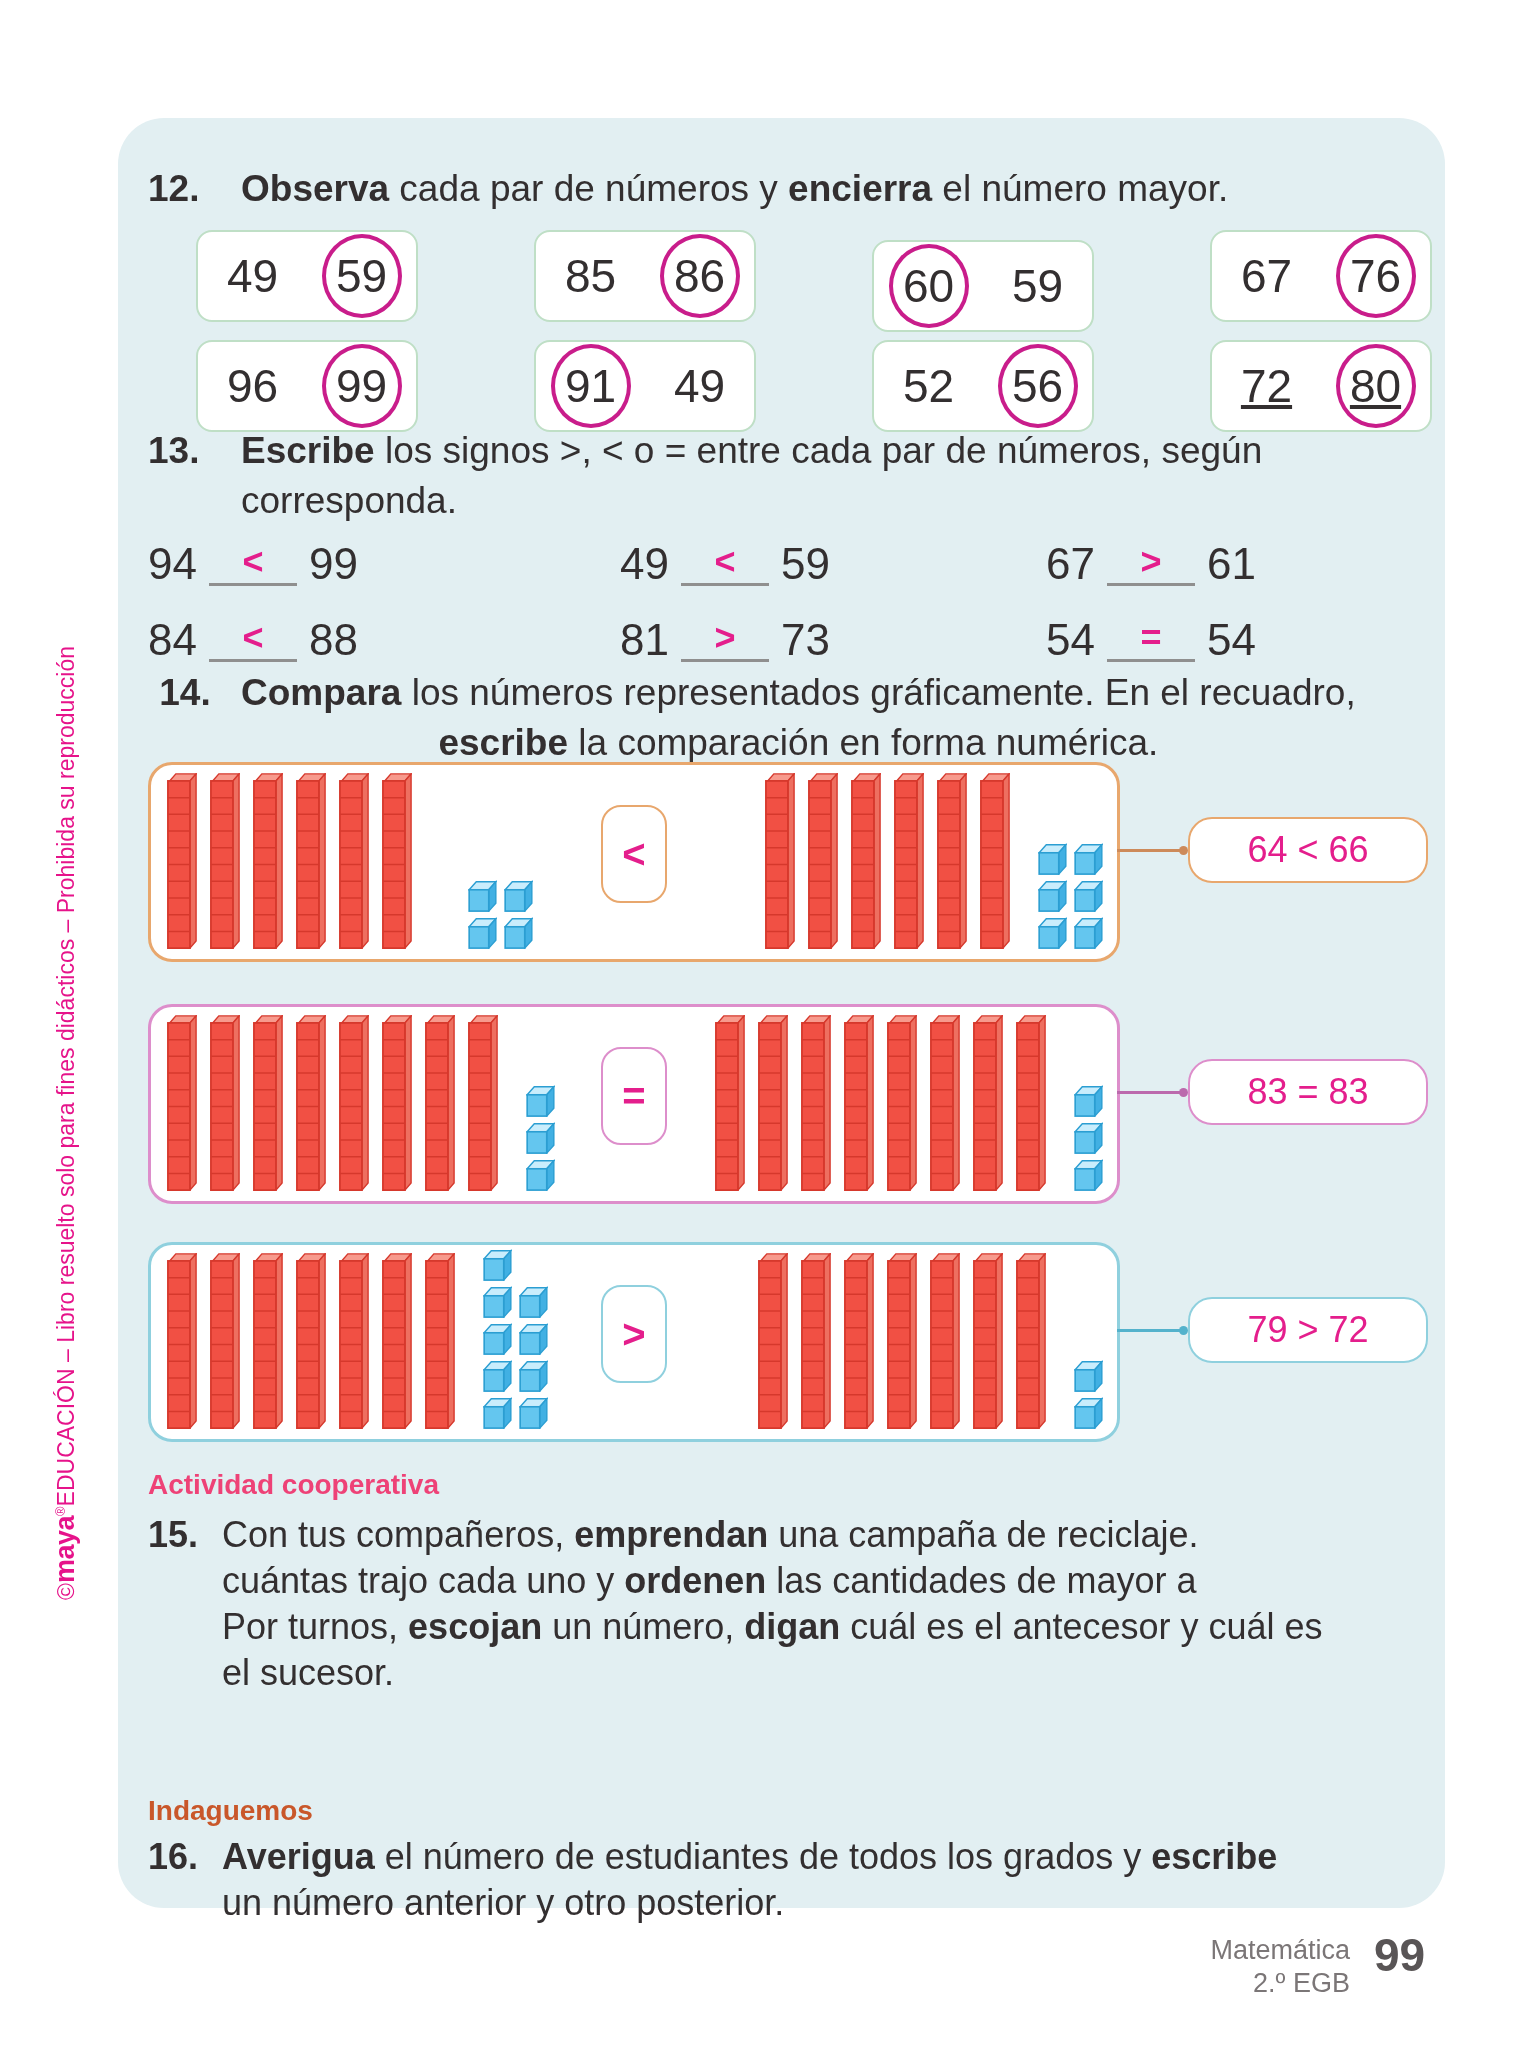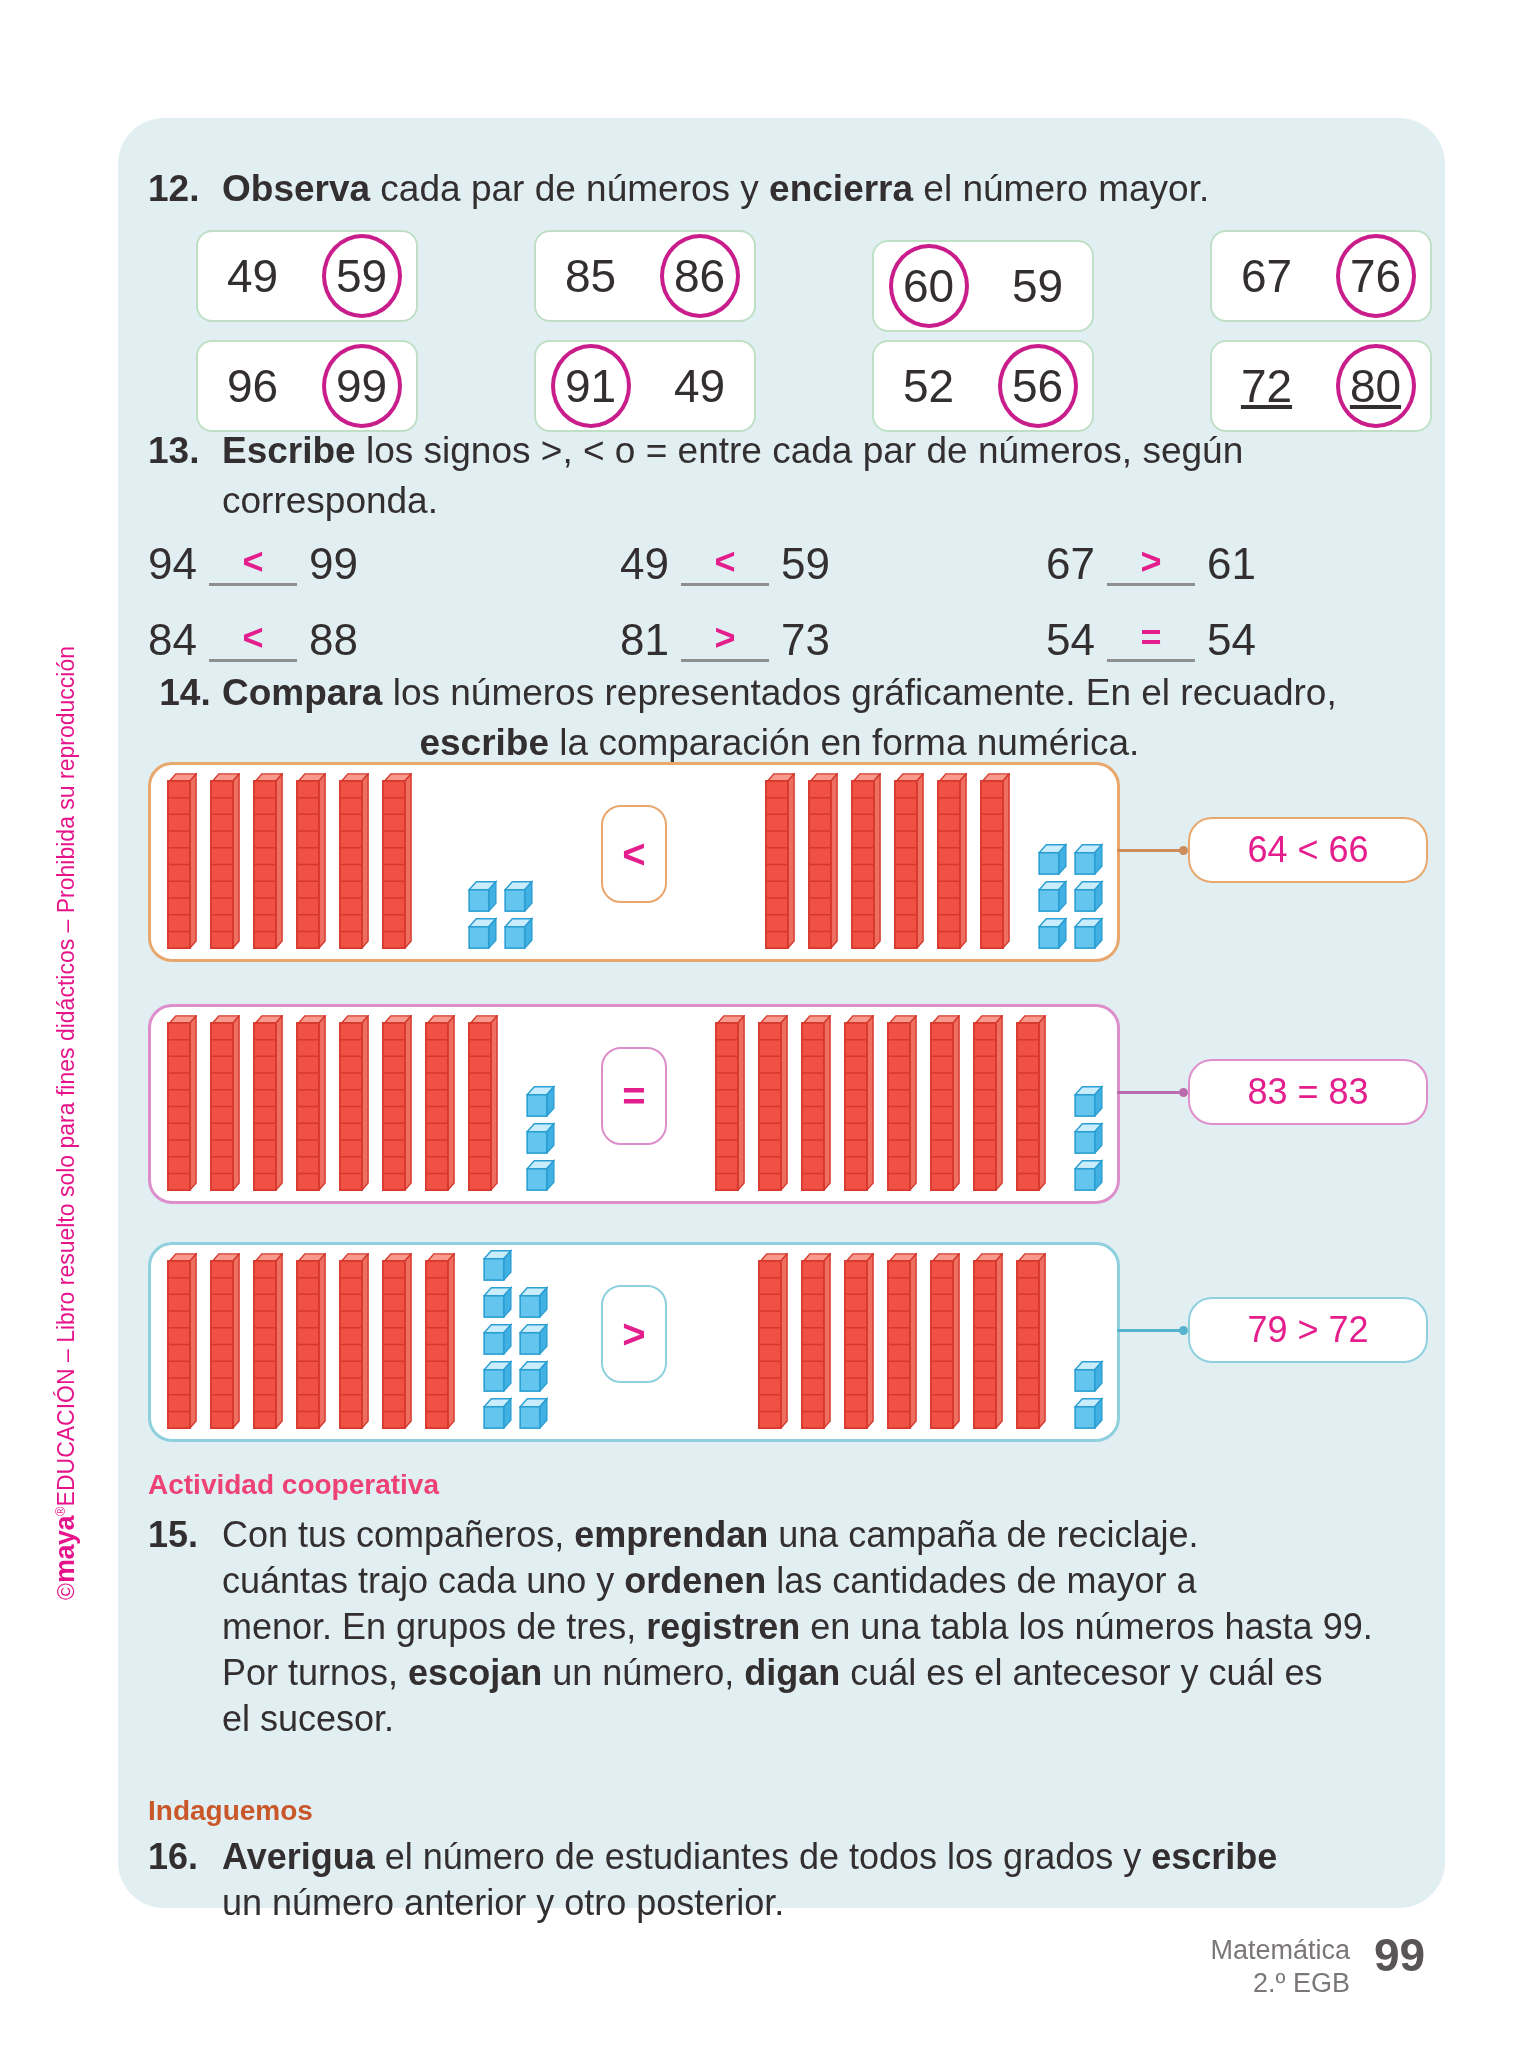--- a/index.html
+++ b/index.html
@@ -3,21 +3,21 @@
 <meta charset="utf-8">
 <style>
   html,body{margin:0;padding:0;}
   body{
     width:1536px;height:2048px;position:relative;background:#ffffff;
     font-family:"Liberation Sans", sans-serif;color:#332f30;overflow:hidden;
   }
   .panel{position:absolute;left:118px;top:118px;width:1327px;height:1790px;
     background:#e2eff2;border-radius:46px;}
   .abs{position:absolute;}
-  .heading{position:absolute;display:flex;font-size:37px;line-height:50px;white-space:nowrap;}
+  .heading{position:absolute;display:flex;font-size:37px;line-height:50px;white-space:nowrap;gap:19px;}
   .exnum{font-weight:bold;width:74px;flex:none;}
   .b{font-weight:bold;}
   
   .pairbox{position:absolute;width:222px;height:92px;background:#fff;
     border:2.5px solid #bfdfc6;border-radius:16px;display:flex;align-items:center;
     justify-content:space-around;font-size:46px;box-sizing:border-box;}
   .pnum{width:80px;height:84px;display:flex;align-items:center;justify-content:center;box-sizing:border-box;}
   .circ{border:4px solid #c91d8b;border-radius:50%;}
   
   .cmp{position:absolute;display:flex;align-items:flex-end;font-size:44px;line-height:1;}
@@ -464,21 +464,20 @@
     <div class="conn" style="left: 1117px; width: 68px; top: 1328.5px; background: rgb(84, 178, 204);"></div>
     <div class="conndot" style="left: 1179px; top: 1325.5px; background: rgb(84, 178, 204);"></div>
     <div class="ansbox" style="top: 1297px; --bd: #8fd0de;">79 &gt; 72</div>
   </div>
 
 <div class="sect-head" style="top:1462px;color:#ee4277;">Actividad cooperativa</div>
 <div class="bignum" style="top:1512px;">15.</div>
 <div class="para" style="top:1512px;" id="ex15-lines">
     <div class="pline"><span>Con tus compañeros, </span><span class="b">emprendan</span><span> una campaña de reciclaje.</span></div>
     <div class="pline"><span>cuántas trajo cada uno y </span><span class="b">ordenen</span><span> las cantidades de mayor a</span></div>
-    <div class="pline"><span>menor. En grupos de tres, </span><span class="b">registren</span><span> en una tabla los números hasta 99.</span></div>
     <div class="pline"><span>Por turnos, </span><span class="b">escojan</span><span> un número, </span><span class="b">digan</span><span> cuál es el antecesor y cuál es</span></div>
     <div class="pline"><span>el sucesor.</span></div>
   </div>
 
 <div class="sect-head" style="top:1788px;color:#c9572a;">Indaguemos</div>
 <div class="bignum" style="top:1834px;">16.</div>
 <div class="para" style="top:1834px;" id="ex16-lines">
     <div class="pline"><span class="b">Averigua</span><span> el número de estudiantes de todos los grados y </span><span class="b">escribe</span></div>
     <div class="pline"><span>un número anterior y otro posterior.</span></div>
   </div>

